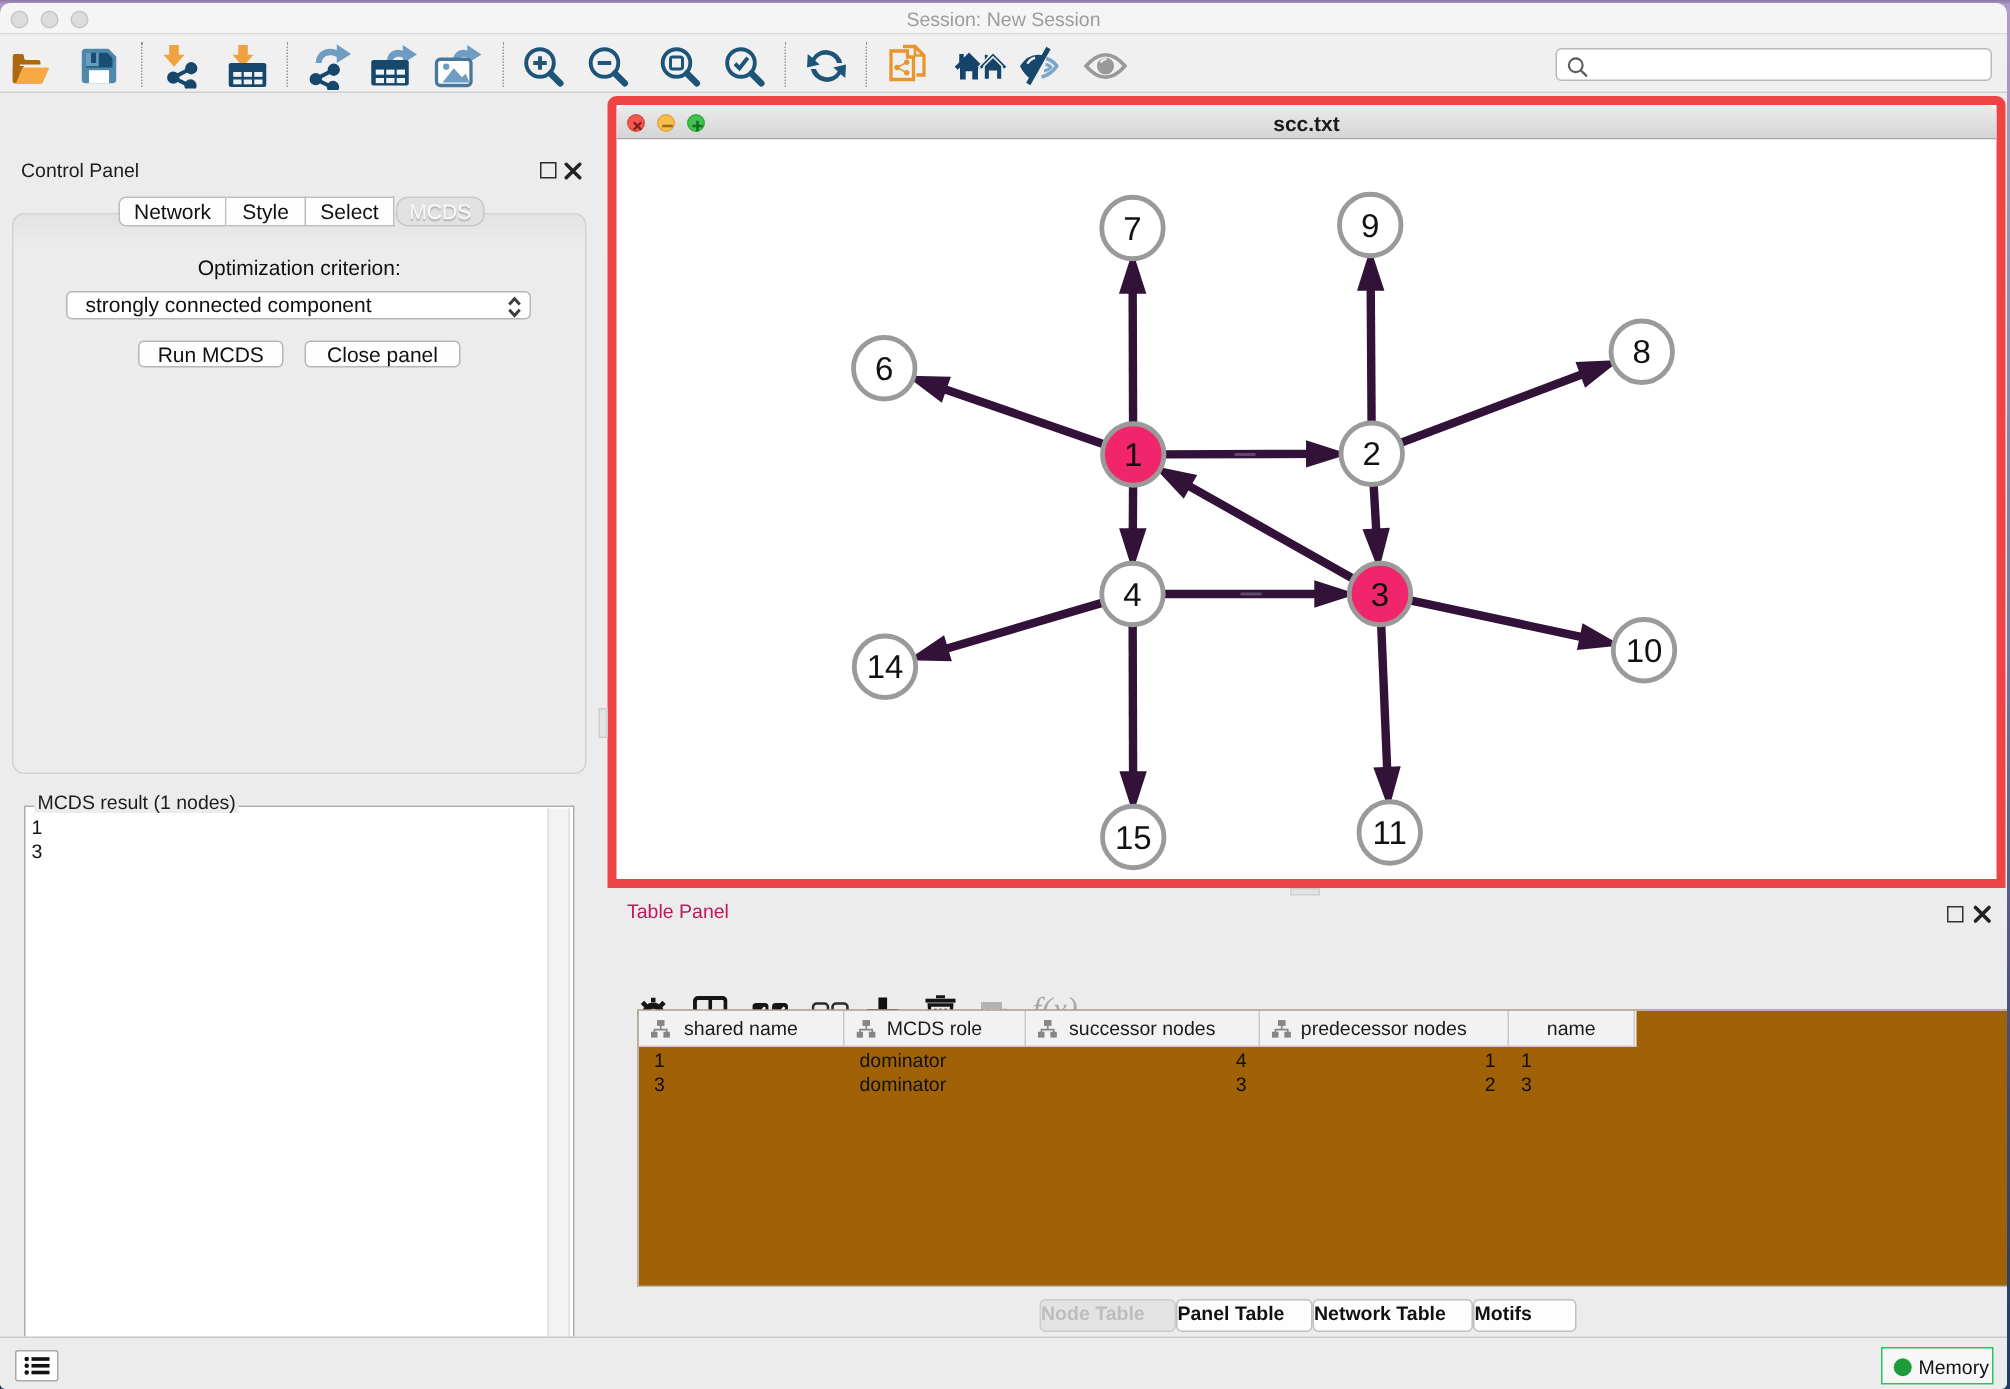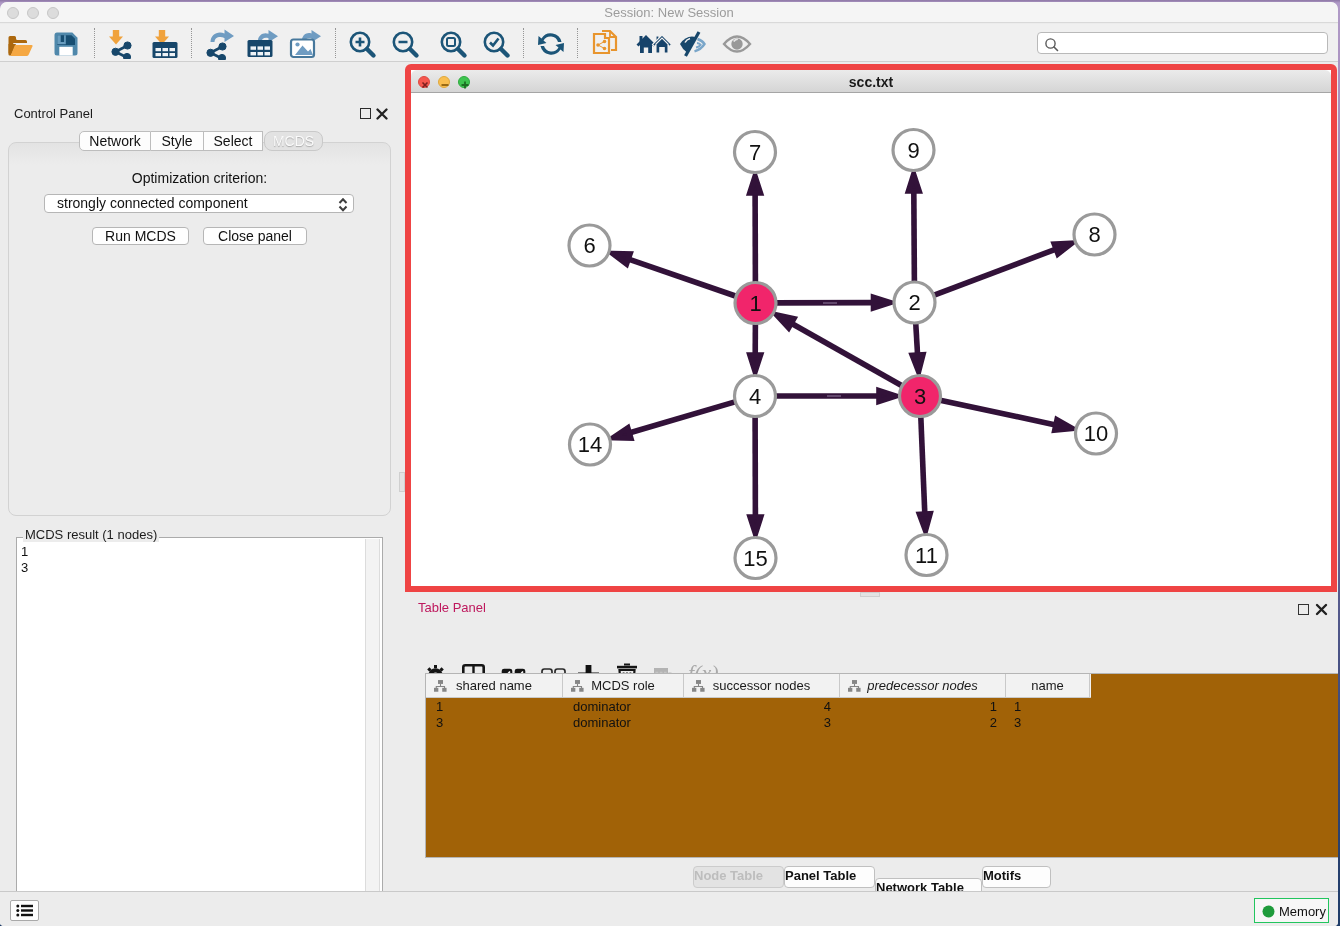--- a/index.html
+++ b/index.html
@@ -378,21 +378,21 @@
                 </g>
               </svg>MCDS role</div>
         <div class="hcell" style="left:258px; width:156px;"><svg class="hicon" width="13" height="12" viewBox="0 0 12 11">
                 <g fill="#868686">
                   <rect x="3.7" y="0" width="4.6" height="3.6"></rect>
                   <rect x="0" y="7.2" width="4" height="3.6"></rect>
                   <rect x="7.6" y="7.2" width="4" height="3.6"></rect>
                   <path d="M5.5 3.6 h1 v2 h-1 Z M1.6 5.4 h8.6 v1 h-8.6 Z M1.6 5.6 h1 v1.8 h-1 Z M9.2 5.6 h1 v1.8 h-1 Z"></path>
                 </g>
               </svg>successor nodes</div>
-        <div class="hcell" style="left:414px; width:166px;font-style:italic;"><svg class="hicon" width="13" height="12" viewBox="0 0 12 11">
+        <div class="hcell" style="left:414px; width:166px;"><svg class="hicon" width="13" height="12" viewBox="0 0 12 11">
                 <g fill="#868686">
                   <rect x="3.7" y="0" width="4.6" height="3.6"></rect>
                   <rect x="0" y="7.2" width="4" height="3.6"></rect>
                   <rect x="7.6" y="7.2" width="4" height="3.6"></rect>
                   <path d="M5.5 3.6 h1 v2 h-1 Z M1.6 5.4 h8.6 v1 h-8.6 Z M1.6 5.6 h1 v1.8 h-1 Z M9.2 5.6 h1 v1.8 h-1 Z"></path>
                 </g>
               </svg>predecessor nodes</div>
         <div class="hcell" style="left:580px; width:84px;">name</div>
       </div>
       <div class="trow" style="left:10px; top:25px;">1</div>
@@ -401,21 +401,21 @@
       <div class="trow" style="left:414px; top:25px; width:157px; text-align:right;">1</div>
       <div class="trow" style="left:588px; top:25px;">1</div>
       <div class="trow" style="left:10px; top:41px;">3</div>
       <div class="trow" style="left:147px; top:41px;">dominator</div>
       <div class="trow" style="left:258px; top:41px; width:147px; text-align:right;">3</div>
       <div class="trow" style="left:414px; top:41px; width:157px; text-align:right;">2</div>
       <div class="trow" style="left:588px; top:41px;">3</div>
     </div>
     <div class="bt dis" style="left:288px; width:91px;">Node Table</div>
     <div class="bt" style="left:379px; width:91px;">Panel Table</div>
-    <div class="bt" style="left:470px; width:107px;margin-top:12px;">Network Table</div>
+    <div class="bt" style="left:470px; width:107px;">Network Table</div>
     <div class="bt" style="left:577px; width:69px;">Motifs</div>
   </div>
   <div id="status">
     <div id="listbtn">
           <svg style="position:absolute;left:5px;top:3px;" width="18" height="13" viewBox="0 0 18 13">
             <g fill="#111">
               <circle cx="1.8" cy="2" r="1.5"></circle>
               <circle cx="1.8" cy="6.5" r="1.5"></circle>
               <circle cx="1.8" cy="11" r="1.5"></circle>
               <rect x="5" y="0.8" width="12" height="2.4"></rect>

